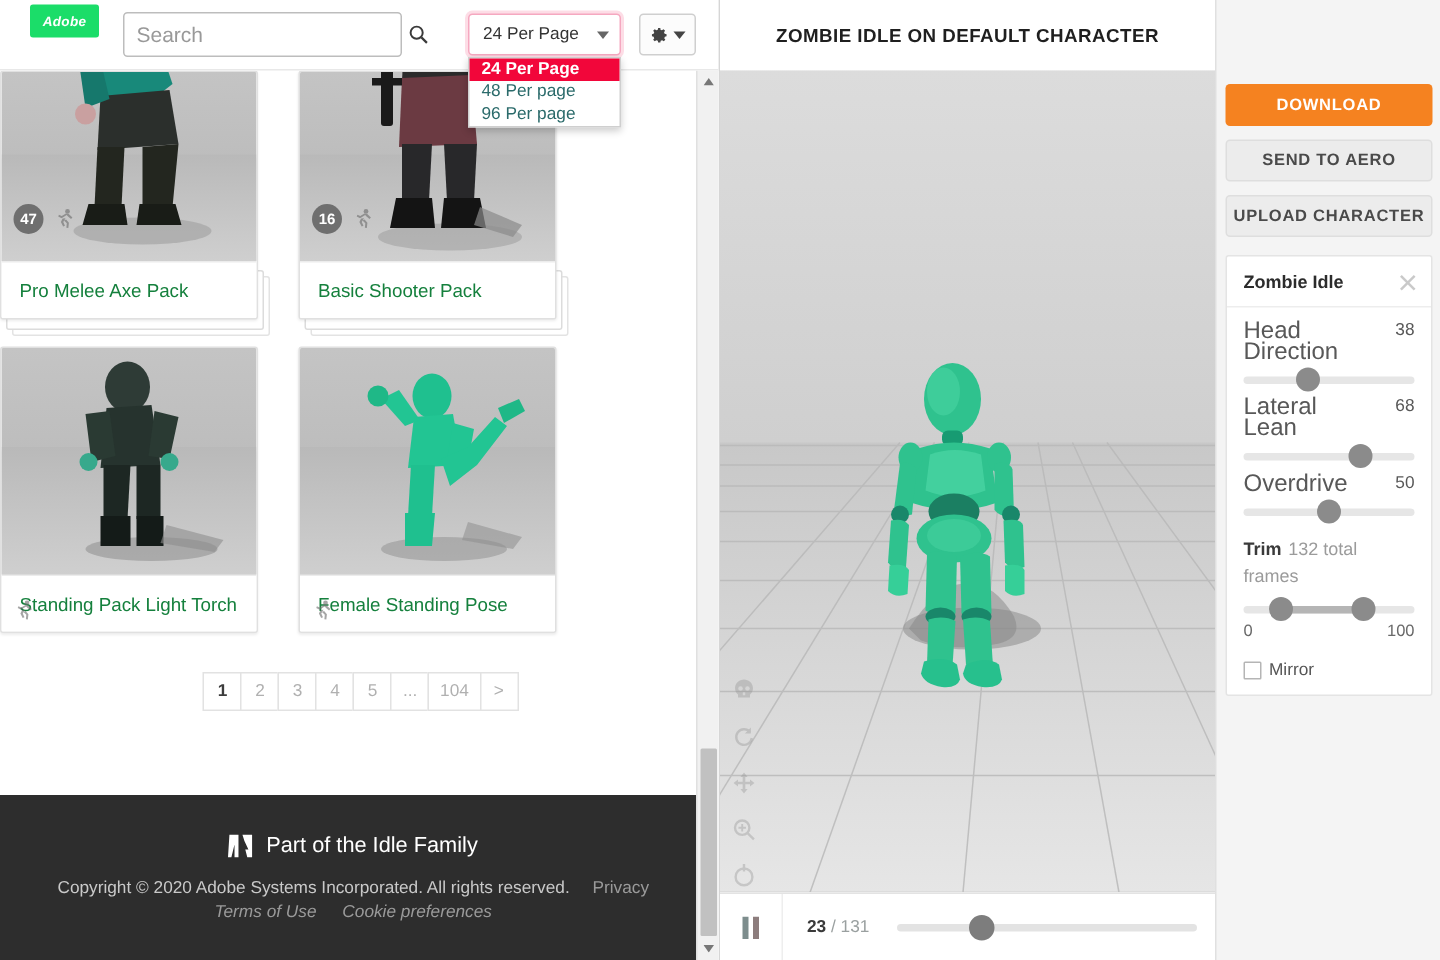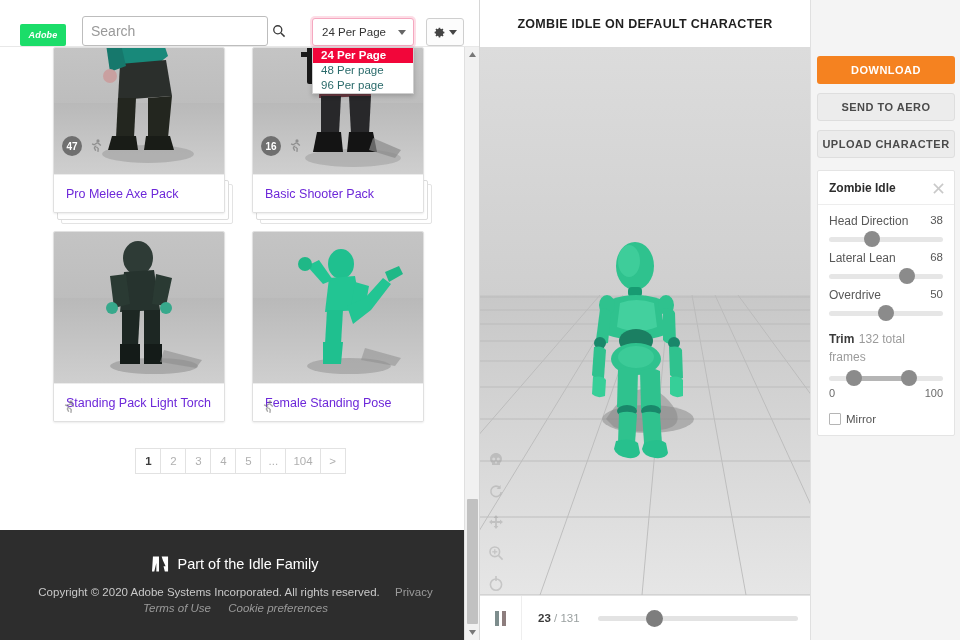--- a/index.html
+++ b/index.html
@@ -12,21 +12,21 @@
 
   
   #left-panel {
     width: 480px; height: 640px;
     position: relative; background: #fff;
     border-right: 1px solid #d6d6d6;
     overflow: hidden;
   }
   #topbar {
     height: 47px; background: #fff;
-    display: flex; align-items: flex-end;
+    display: flex; align-items: center;
     padding: 0 12px; position: relative; z-index: 40;
     border-bottom: 1px solid #e8e8e8;
   }
   #adobe-badge {
     width: 46px; height: 22px; background: #1bdd69;
     border-radius: 2px; display: flex; align-items: center; justify-content: center;
     margin-left: 8px; margin-right: 16px; margin-top: -18px;
     flex: 0 0 auto;
   }
   #adobe-badge span {
@@ -72,21 +72,21 @@
   }
   .gear-ico { width: 13px; height: 13px; }
   .gear-caret { width: 0; height: 0; border-left: 4px solid transparent;
                 border-right: 4px solid transparent; border-top: 5px solid #444; }
 
   
   #grid {
     position: absolute; top: 47px; left: 0; width: 480px; height: 593px;
     overflow: hidden; background: #fff; padding: 0 0 0 0;
   }
-  .row { display: flex; gap: 27px; padding-left: 53px; }
+  .row { display: flex; gap: 27px; }
   .card-deck { position: relative; width: 172px; }
   .deck-l2, .deck-l1 {
     position: absolute; left: 4px; right: -4px; bottom: -7px; height: 40px;
     background: #fff; border: 1px solid #dcdcdc; border-radius: 2px; z-index: 1;
   }
   .deck-l2 { left: 8px; right: -8px; bottom: -11px; border-color: #e3e3e3; }
   .card {
     position: relative; z-index: 3; width: 172px; background: #fff;
     border: 1px solid #e0e0e0; border-radius: 2px; overflow: hidden;
     box-shadow: 0 1px 2px rgba(0,0,0,.08);
@@ -106,21 +106,21 @@
     z-index: 6;
   }
   .count-badge {
     width: 20px; height: 20px; border-radius: 50%; background: #6f6f6f;
     color: #fff; font-size: 10px; font-weight: bold;
     display: flex; align-items: center; justify-content: center;
   }
   .run-ico { width: 15px; height: 16px; opacity: .62; }
   .card-label {
     height: 38px; display: flex; align-items: center; padding: 0 12px;
-    font-size: 12.5px; color: #6d28d9; border-top: 1px solid #ececec;
+    font-size: 12.5px; color: #15803d; border-top: 1px solid #ececec;
     background: #fff;
   }
 
   
   #pagination {
     display: flex; justify-content: center; gap: 0; margin-top: 26px;
   }
   .pg {
     min-width: 26px; height: 26px; border: 1px solid #e2e2e2; margin-right: -1px;
     display: flex; align-items: center; justify-content: center;
@@ -201,21 +201,21 @@
     border: 1px solid #e4e4e4; border-radius: 2px; padding: 0 0 10px 0;
   }
   .panel-head {
     display: flex; align-items: center; justify-content: space-between;
     padding: 10px 10px 9px 11px; border-bottom: 1px solid #ededed;
   }
   .panel-head .t { font-size: 12px; font-weight: bold; color: #2c2c2c; }
   .x-ico { width: 11px; height: 11px; opacity: .45; }
   .sl-group { padding: 9px 11px 0 11px; }
   .sl-top { display: flex; justify-content: space-between; align-items: flex-start; }
-  .sl-name { font-size: 12px; color: #585858; line-height: 14px; max-width: 88px; }
+  .sl-name { font-size: 16px; color: #585858; line-height: 14px; max-width: 88px; }
   .sl-val { font-size: 11.5px; color: #585858; }
   .track { position: relative; height: 5px; background: #e6e6e6; border-radius: 3px; margin-top: 9px; }
   .track .fillmid { position: absolute; top: 0; height: 5px; background: #b5b5b5; border-radius: 3px; }
   .knob { position: absolute; top: -6px; width: 16px; height: 16px;
           border-radius: 50%; background: #8b8b8b; margin-left: -8px; }
   .trim-head { padding: 13px 11px 0 11px; }
   .trim-head .tl { font-size: 12px; font-weight: bold; color: #3a3a3a; }
   .trim-head .tsub { font-size: 12px; color: #9b9b9b; }
   .trim-scale { display: flex; justify-content: space-between; padding: 6px 11px 0 11px;
                 font-size: 11px; color: #6a6a6a; }

